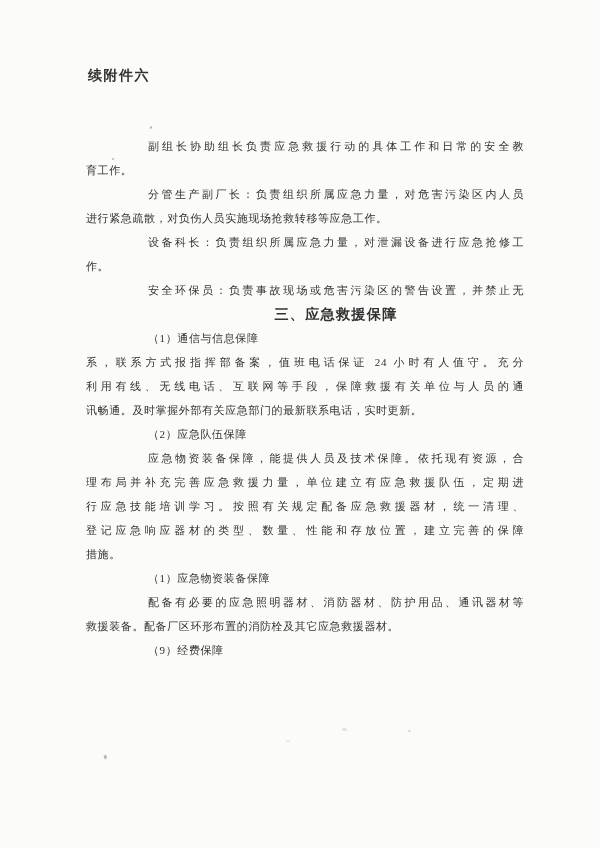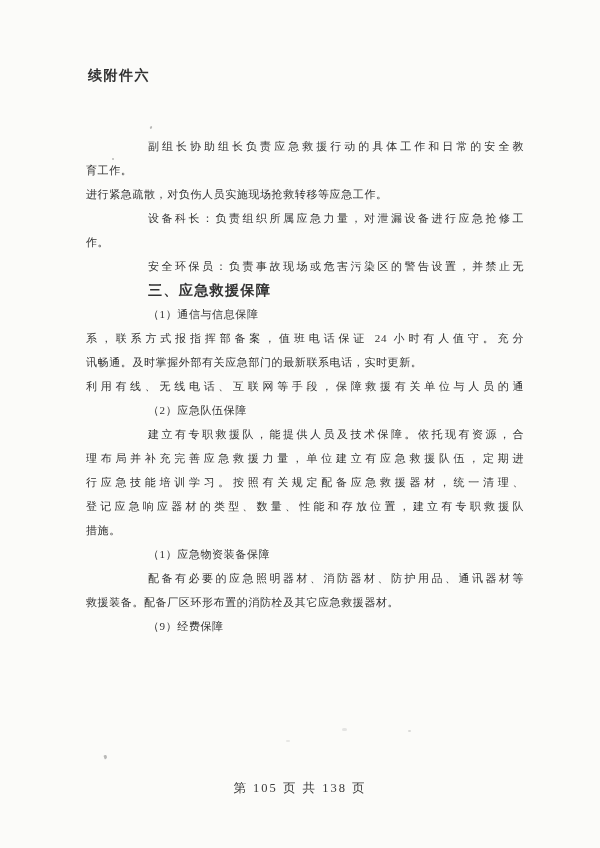--- a/index.html
+++ b/index.html
@@ -49,20 +49,21 @@
     white-space: normal;
     text-align: justify;
     text-align-last: justify;
   }
   .line.indent { text-indent: 62px; }
   .line.bold {
     font-family: "Liberation Sans", "DejaVu Sans", sans-serif;
     font-weight: bold;
     font-size: 14.2px;
     letter-spacing: 1.2px;
+    text-align: center;
   }
   .footer {
     position: absolute;
     left: 0;
     top: 780px;
     width: 600px;
     text-align: center;
     font-size: 12.5px;
     line-height: 16px;
     letter-spacing: 2px;
@@ -84,42 +85,42 @@
 </head>
 <body>
 
 <div class="page">
 
   <div class="header-note">续附件六</div>
 
   <div class="text-block">
       <div class="line indent full">副组长协助组长负责应急救援行动的具体工作和日常的安全教</div>
       <div class="line">育工作。</div>
+      <div class="line indent full">分管生产副厂长：负责组织所属应急力量，对危害污染区内人员</div>
       <div class="line">进行紧急疏散，对负伤人员实施现场抢救转移等应急工作。</div>
       <div class="line indent full">设备科长：负责组织所属应急力量，对泄漏设备进行应急抢修工</div>
       <div class="line">作。</div>
       <div class="line indent full">安全环保员：负责事故现场或危害污染区的警告设置，并禁止无</div>
       <div class="line indent bold">三、应急救援保障</div>
       <div class="line indent">（1）通信与信息保障</div>
       <div class="line full">系，联系方式报指挥部备案，值班电话保证 24 小时有人值守。充分</div>
+      <div class="line full">利用有线、无线电话、互联网等手段，保障救援有关单位与人员的通</div>
       <div class="line">讯畅通。及时掌握外部有关应急部门的最新联系电话，实时更新。</div>
-      <div class="line full">利用有线、无线电话、互联网等手段，保障救援有关单位与人员的通</div>
       <div class="line indent">（2）应急队伍保障</div>
-      <div class="line indent full">建立有专职救援队，能提供人员及技术保障。依托现有资源，合</div>
+      <div class="line indent full">应急物资装备保障，能提供人员及技术保障。依托现有资源，合</div>
       <div class="line full">理布局并补充完善应急救援力量，单位建立有应急救援队伍，定期进</div>
       <div class="line full">行应急技能培训学习。按照有关规定配备应急救援器材，统一清理、</div>
-      <div class="line full">登记应急响应器材的类型、数量、性能和存放位置，建立有专职救援队</div>
+      <div class="line full">登记应急响应器材的类型、数量、性能和存放位置，建立完善的保障</div>
       <div class="line">措施。</div>
       <div class="line indent">（1）应急物资装备保障</div>
       <div class="line indent full">配备有必要的应急照明器材、消防器材、防护用品、通讯器材等</div>
       <div class="line">救援装备。配备厂区环形布置的消防栓及其它应急救援器材。</div>
       <div class="line indent">（9）经费保障</div>
     </div>
 
-  <div class="footer">第 105 页 共 138 页</div>
 
   <div class="speck sp1"></div>
   <div class="speck sp2"></div>
   <div class="speck sp3"></div>
   <div class="speck sp4"></div>
   <div class="speck sp5"></div>
   <div class="speck sp6"></div>
 
 </div>
 

